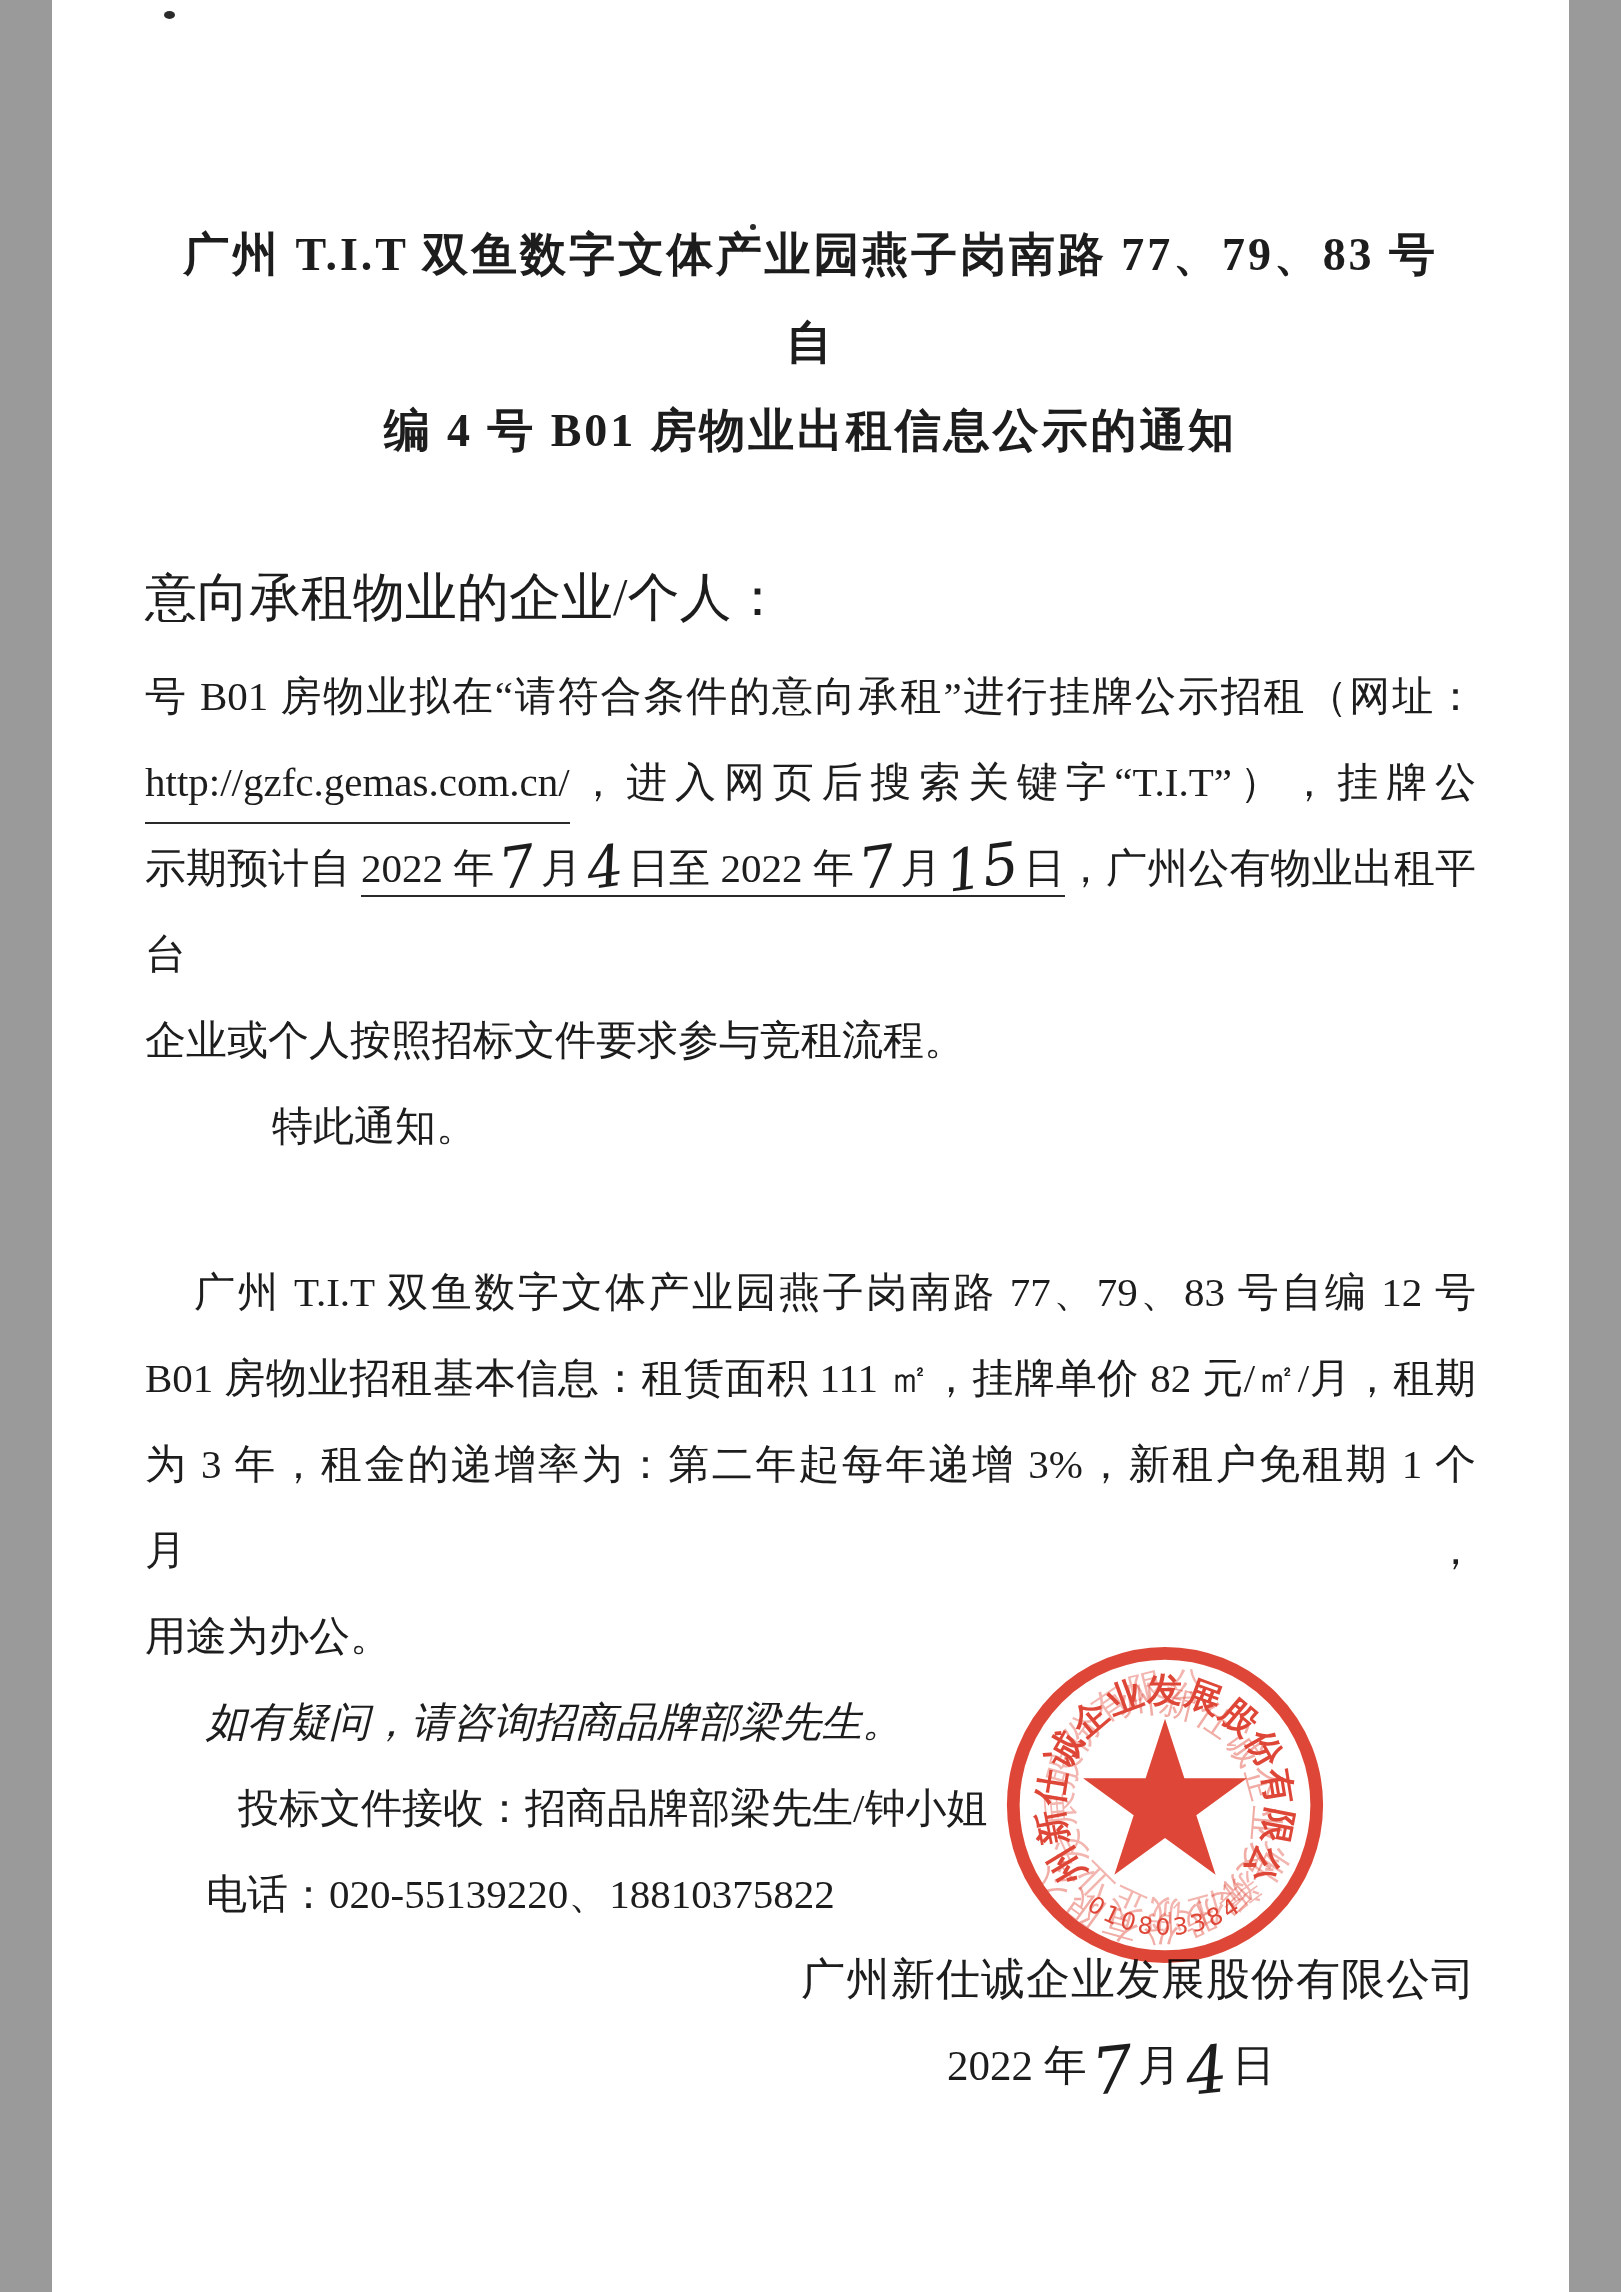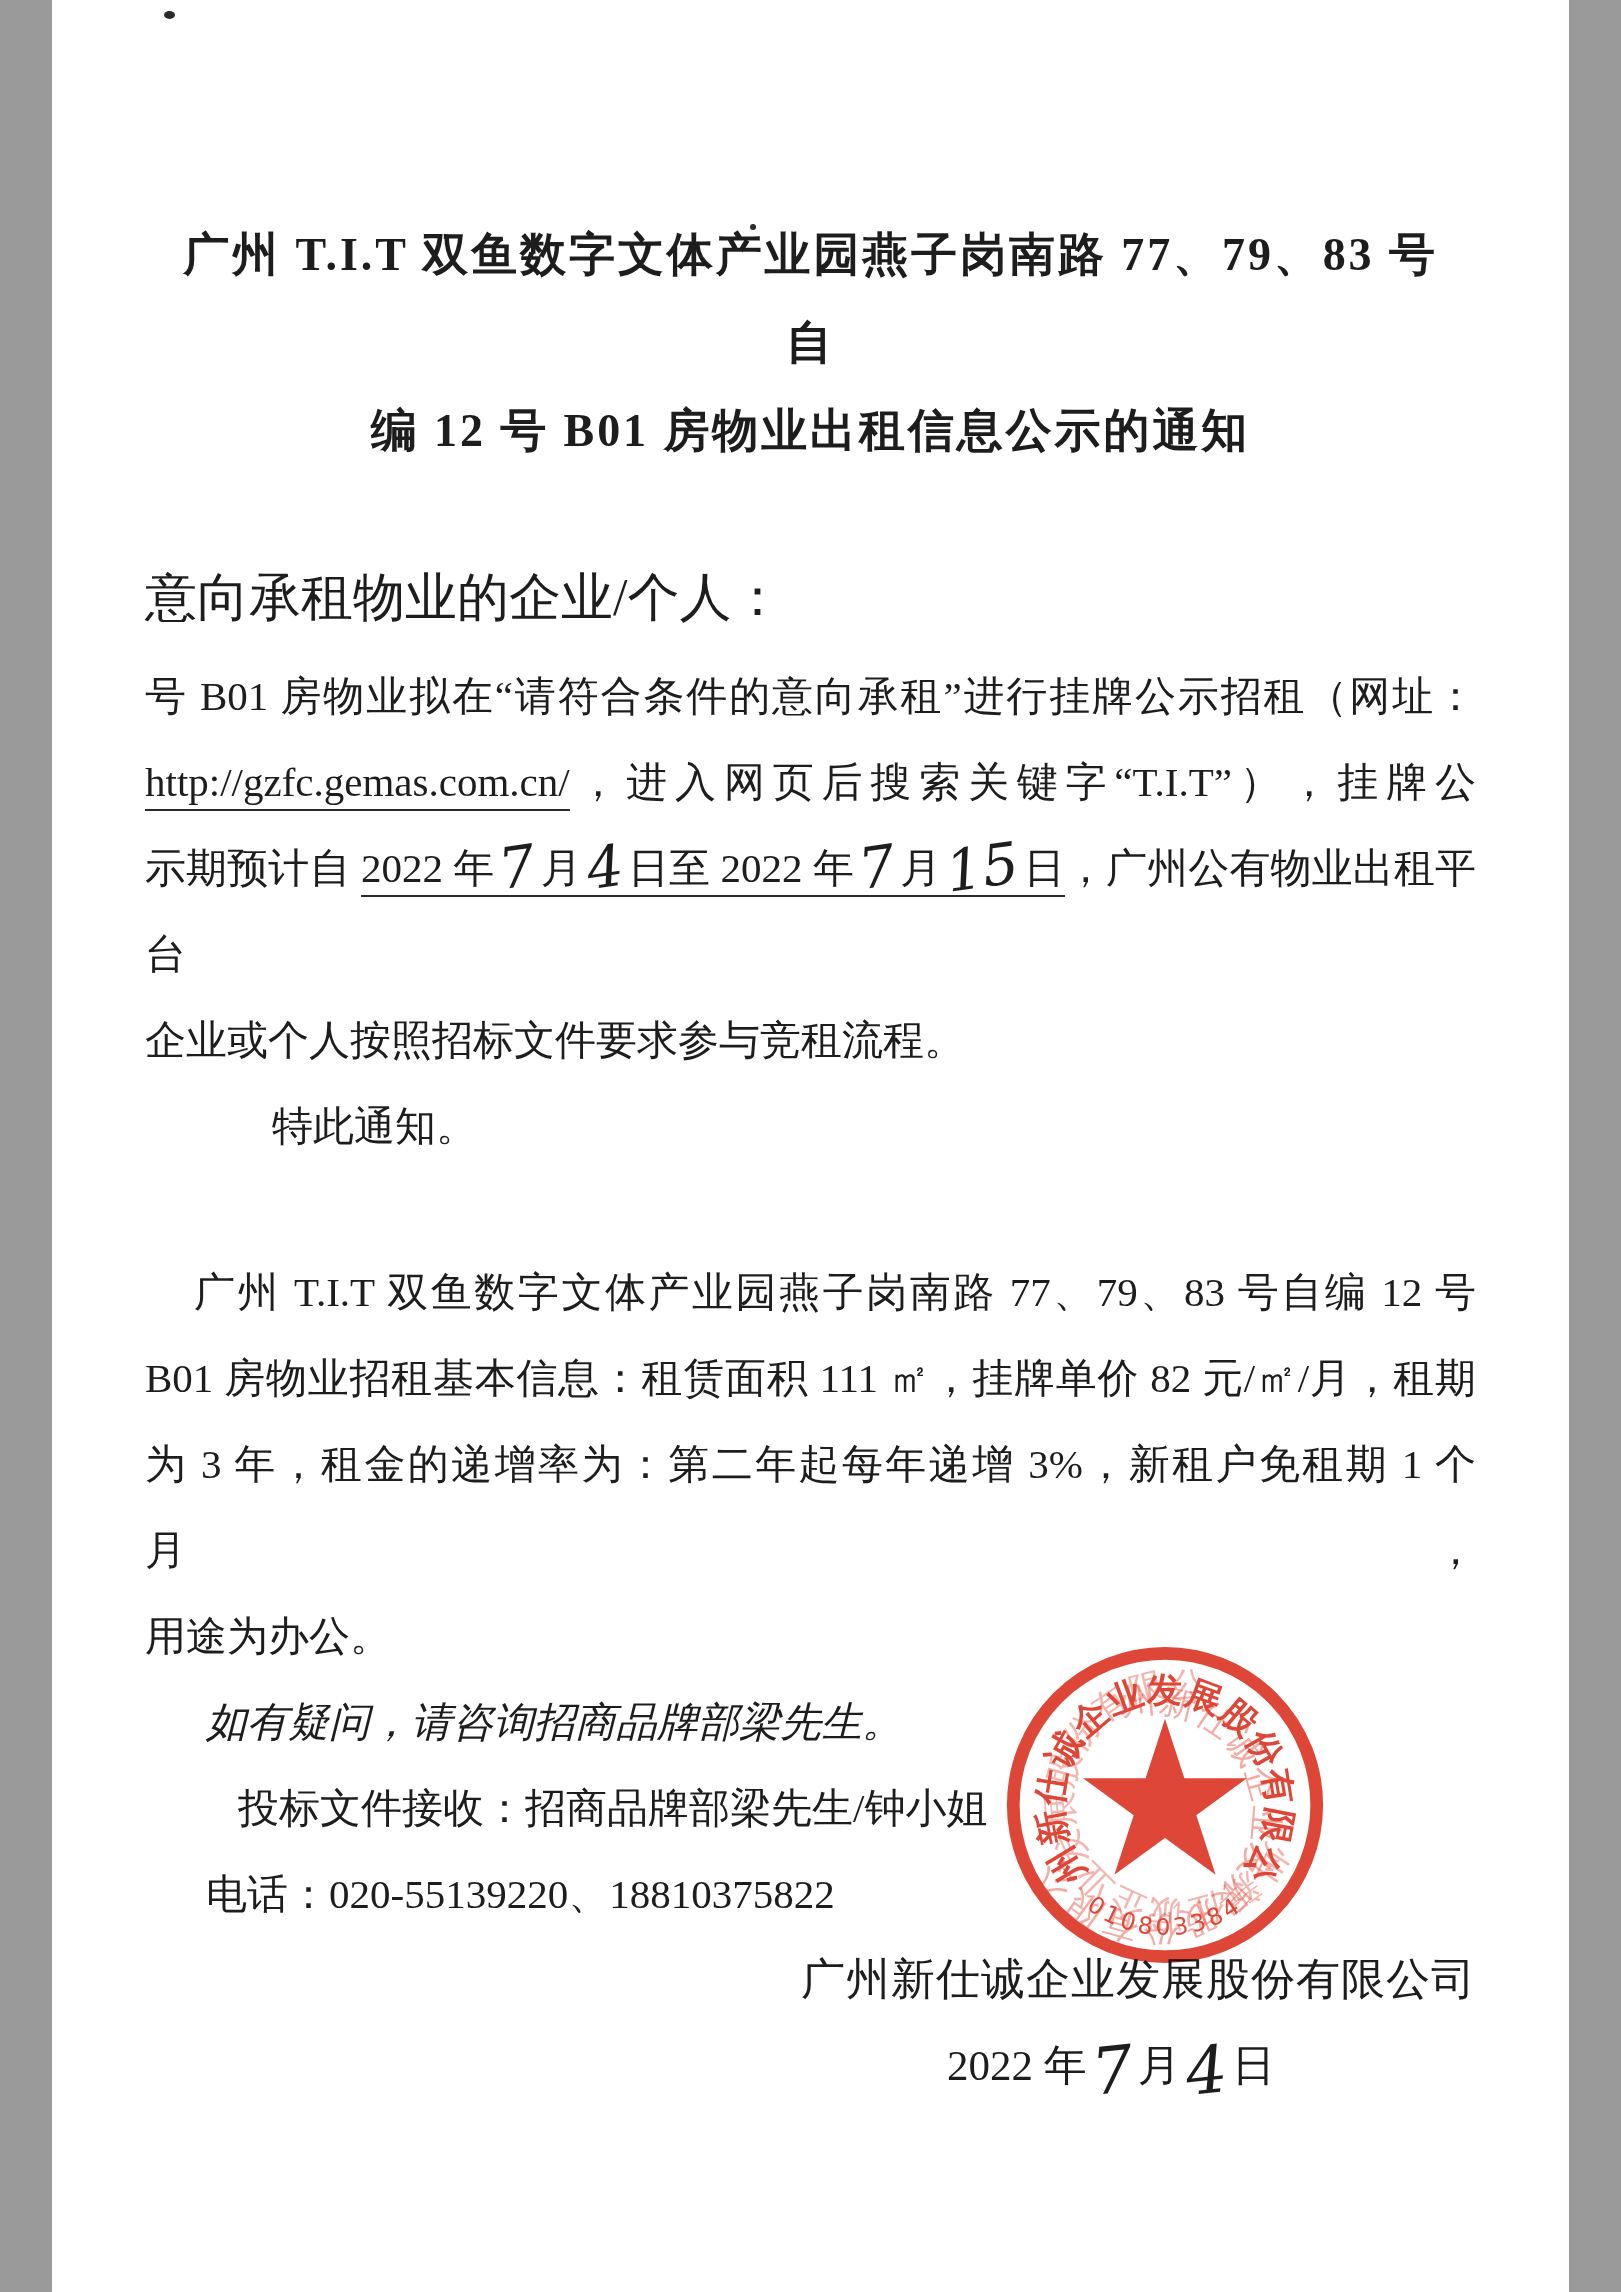--- a/index.html
+++ b/index.html
@@ -29,21 +29,21 @@
   .para1{margin-top:25.5px;}
   .ind-para{text-indent:49px;}
   .ind-notice{text-indent:127px;}
   .ind-q{text-indent:61px;font-style:italic;}
   .ind-bid{text-indent:93px;}
   .ind-tel{text-indent:61px;}
   .para2{margin-top:80px;}
   .contact{margin-top:0;}
   .url{
     text-decoration:none;color:#1d1d1d;
-    border-bottom:2.9px solid #2a2a2a;padding-bottom:4px;
+    border-bottom:2.9px solid #2a2a2a;padding-bottom:17px;
     font-family:"Liberation Serif","DejaVu Serif",serif;
   }
   .u{border-bottom:2.9px solid #2a2a2a;padding-bottom:4.9px;}
   .hw{
     display:inline-block;
     font-family:"DejaVu Serif",serif;
     font-style:italic;
     font-size:57px;line-height:0;
     transform:rotate(-8deg);
     padding:0 4.9px;
@@ -74,21 +74,21 @@
 <body>
 
 <div class="page">
   <div class="speck speck-a"></div>
   <div class="speck speck-b"></div>
 
   <div class="content">
 
     <h1 class="doc-title">
       <span class="title-line">广州 T.I.T 双鱼数字文体产业园燕子岗南路 77、79、83 号自</span>
-      <span class="title-line">编 12 号 B01 房物业出租信息公示的通知</span>
+      <span class="title-line">编 4 号 B01 房物业出租信息公示的通知</span>
     </h1>
 
     <p class="salutation">意向承租物业的企业/个人：</p>
 
     <div class="para1">
       <div class="line jfull">号 B01 房物业拟在“请符合条件的意向承租”进行挂牌公示招租（网址：</div>
       <div class="line jfull"><span class="url">http://gzfc.gemas.com.cn/</span><span>，进入网页后搜索关键字“T.I.T”），挂牌公</span></div>
       <div class="line jfull"><span>示期预计自 </span><span class="u"><span>2022 年</span><span class="hw">7</span><span>月</span><span class="hw">4</span><span>日至 2022 年</span><span class="hw">7</span><span>月</span><span class="hw">15</span><span>日</span></span><span>，广州公有物业出租平台</span></div>
       <div class="line">企业或个人按照招标文件要求参与竞租流程。</div>
     </div>

